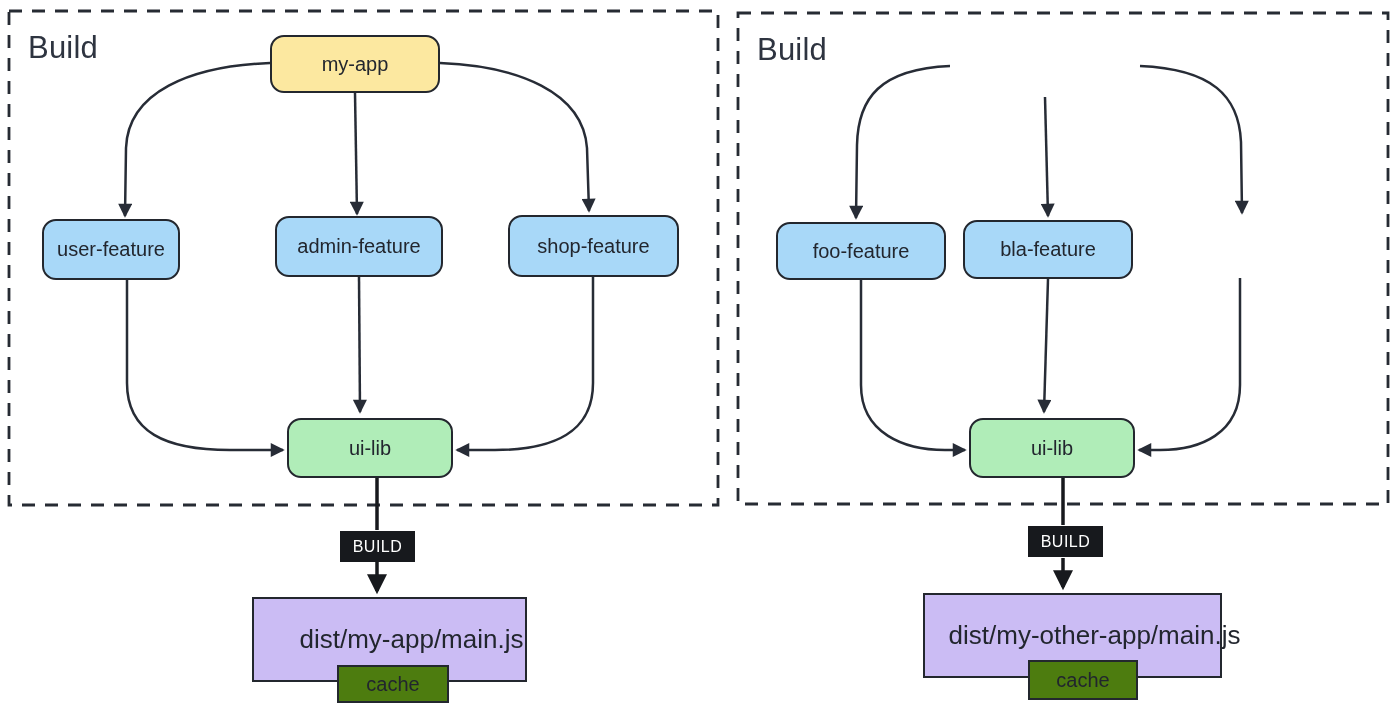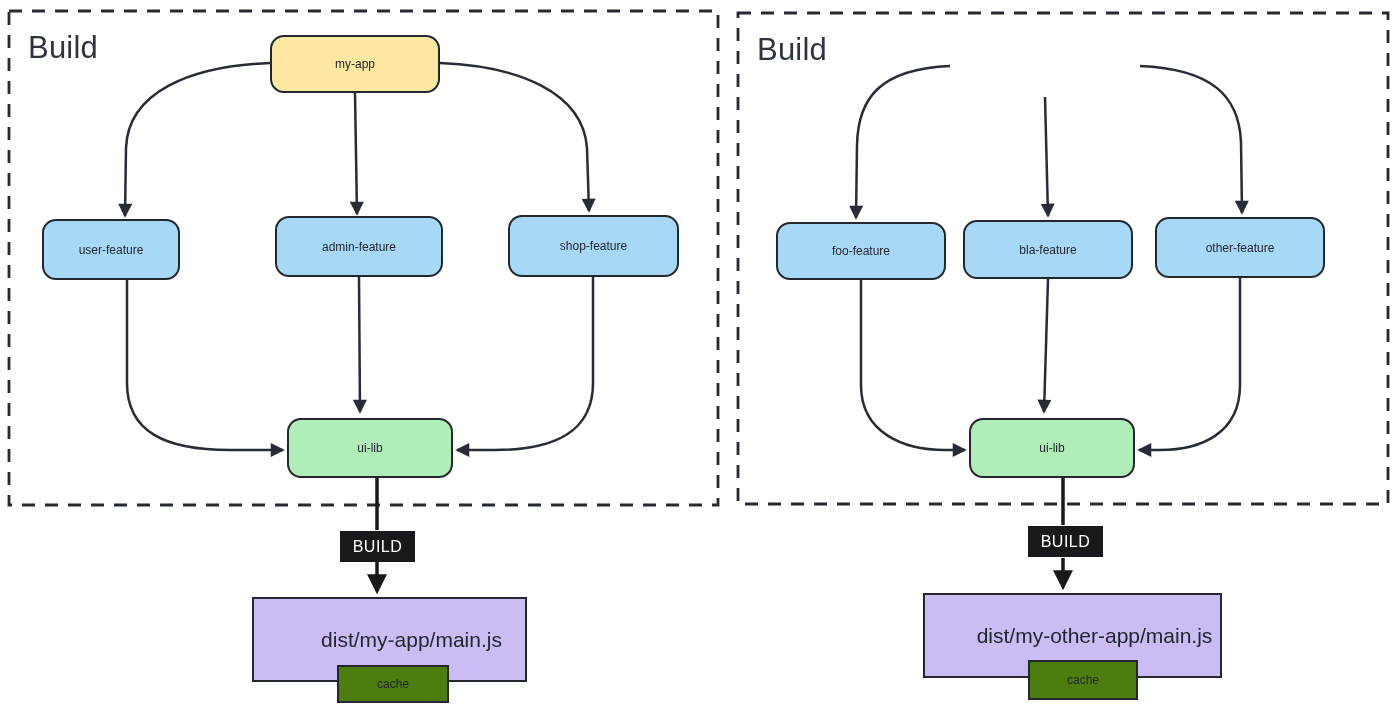--- a/index.html
+++ b/index.html
@@ -28,30 +28,30 @@
     color: #2e3440;
     letter-spacing: 0.2px;
   }
   .node {
     position: absolute;
     display: flex;
     align-items: center;
     justify-content: center;
     box-sizing: border-box;
     border: 2.5px solid #23272e;
-    font-size: 12px;
+    font-size: 20px;
     color: #22262e;
     background: #fff;
     white-space: nowrap;
   }
   .rounded { border-radius: 14px; }
   .app-node     { background: #fce8a0; }
   .feature-node { background: #a8d8f8; }
   .lib-node     { background: #b0edb8; }
-  .output-node  { background: #cbbcf4; font-size: 21px; padding-left: 44px; }
+  .output-node  { background: #cbbcf4; font-size: 26px; padding-left: 44px; }
   .cache-node   { background: #4d7c0f; border-width: 2.5px; z-index: 3; }
   .build-tag {
     position: absolute;
     display: flex;
     align-items: center;
     justify-content: center;
     box-sizing: border-box;
     background: #17191d;
     color: #ffffff;
     font-size: 16px;
@@ -119,21 +119,20 @@
   <div class="build-tag" style="left:340px; top:531px; width:75px; height:31px;">BUILD</div>
 
   <div class="node output-node" style="left:252px; top:597px; width:275px; height:85px;">dist/my-app/main.js</div>
   <div class="node cache-node" style="left:337px; top:665px; width:112px; height:38px;">cache</div>
 
   <div class="panel-title" style="left:757px; top:32px;">Build</div>
 
 
   <div class="node feature-node rounded" style="left:776px; top:222px; width:170px; height:58px;">foo-feature</div>
   <div class="node feature-node rounded" style="left:963px; top:220px; width:170px; height:59px;">bla-feature</div>
-  <div class="node feature-node rounded" style="left:1155px; top:217px; width:170px; height:61px;">other-feature</div>
 
   <div class="node lib-node rounded" style="left:969px; top:418px; width:166px; height:60px;">ui-lib</div>
 
   <div class="build-tag" style="left:1028px; top:526px; width:75px; height:31px;">BUILD</div>
 
   <div class="node output-node" style="left:923px; top:593px; width:299px; height:85px;">dist/my-other-app/main.js</div>
   <div class="node cache-node" style="left:1028px; top:660px; width:110px; height:40px;">cache</div>
 
 </div>
 

